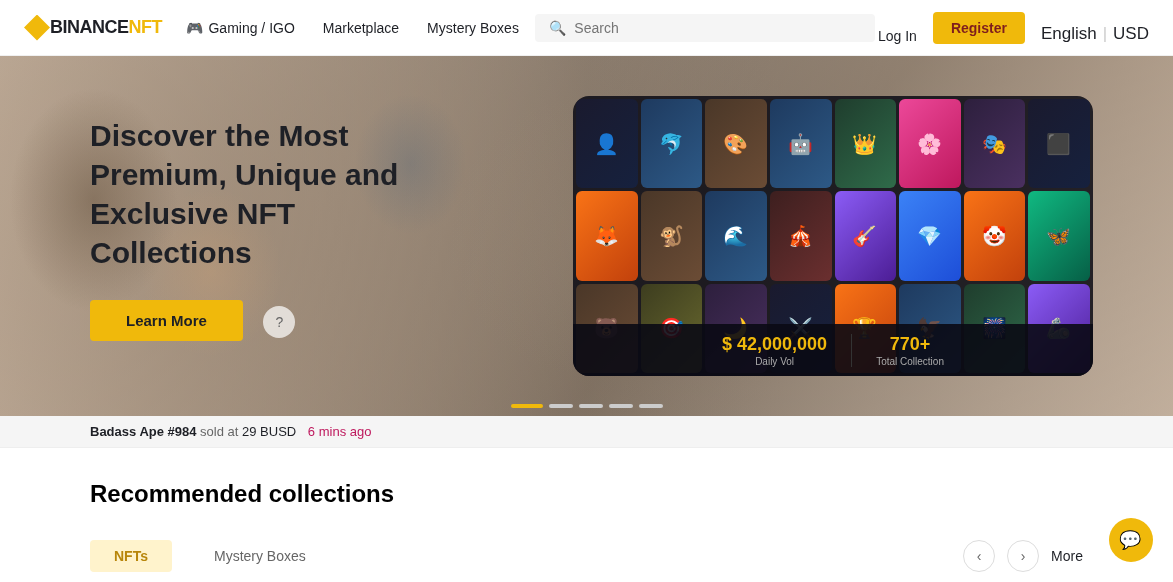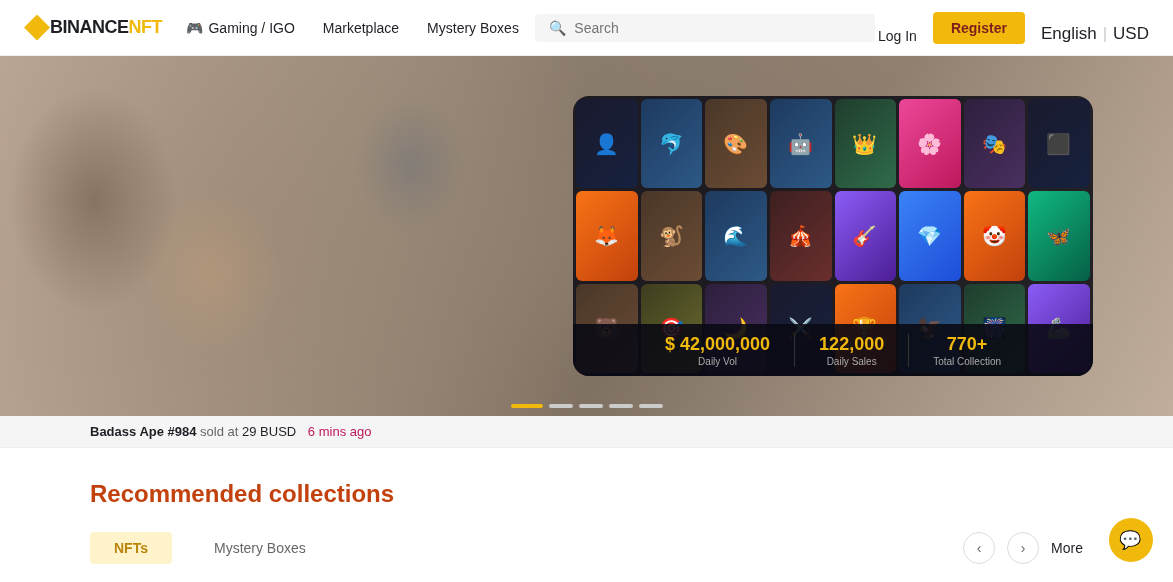--- a/index.html
+++ b/index.html
@@ -121,21 +121,21 @@
       background: #F5F5F5; padding: 8px 90px;
       font-size: 13px; color: #666;
       border-bottom: 1px solid #eee;
     }
     .ticker strong { color: #1E2026; font-weight: 600; }
     .ticker-busd { color: #1E2026; font-weight: 500; }
     .ticker-time { color: #be185d; margin-left: 8px; }
 
     
     .recommended { padding: 32px 90px 20px; }
-    .recommended-title { font-size: 24px; font-weight: 700; color: #c2410c; margin-bottom: 24px; }
+    .recommended-title { font-size: 24px; font-weight: 700; color: #000000; margin-bottom: 32px; }
     .rec-tabs-row {
       display: flex; align-items: center; justify-content: space-between;
     }
     .rec-tabs { display: flex; gap: 18px; }
     .rec-tab {
       padding: 8px 24px; font-size: 14px; font-weight: 500;
       cursor: pointer; border-radius: 4px;
     }
     .rec-tab.active { background: #FFF3CC; color: #B8860B; font-weight: 600; }
     .rec-tab.inactive { color: #666; background: transparent; }
@@ -212,20 +212,25 @@
       <span class="lang-sep">|</span>
       <span>USD</span>
     </div>
   </div>
 </nav>
 
 <section class="hero">
   <div class="hero-bg"></div>
   <div class="hero-bg-art"></div>
 
+  <div class="hero-content">
+    <h1 class="hero-title">Discover the Most Premium, Unique and Exclusive NFT Collections</h1>
+    <button class="btn-learn-more">Learn More</button>
+    <span class="help-icon">?</span>
+  </div>
 
   <div class="nft-panel">
     <div class="nft-grid" id="nft-grid-container">
     <div class="nft-cell c2">
           <div class="nft-cell-inner">👤</div>
         </div>
         <div class="nft-cell c4">
           <div class="nft-cell-inner">🐬</div>
         </div>
         <div class="nft-cell c3">
@@ -292,24 +297,20 @@
           <div class="nft-cell-inner">🎆</div>
         </div>
         <div class="nft-cell c8">
           <div class="nft-cell-inner">🦾</div>
         </div>
       </div>
     <div class="stats-overlay">
       <div class="stat-item">
         <div class="stat-value">$ 42,000,000</div>
         <div class="stat-label">Daily Vol</div>
-      </div>
-      <div class="stat-item">
-        <div class="stat-value">122,000</div>
-        <div class="stat-label">Daily Sales</div>
       </div>
       <div class="stat-item">
         <div class="stat-value">770+</div>
         <div class="stat-label">Total Collection</div>
       </div>
     </div>
   </div>
 
   <div class="carousel-dots">
     <div class="dot active"></div>

